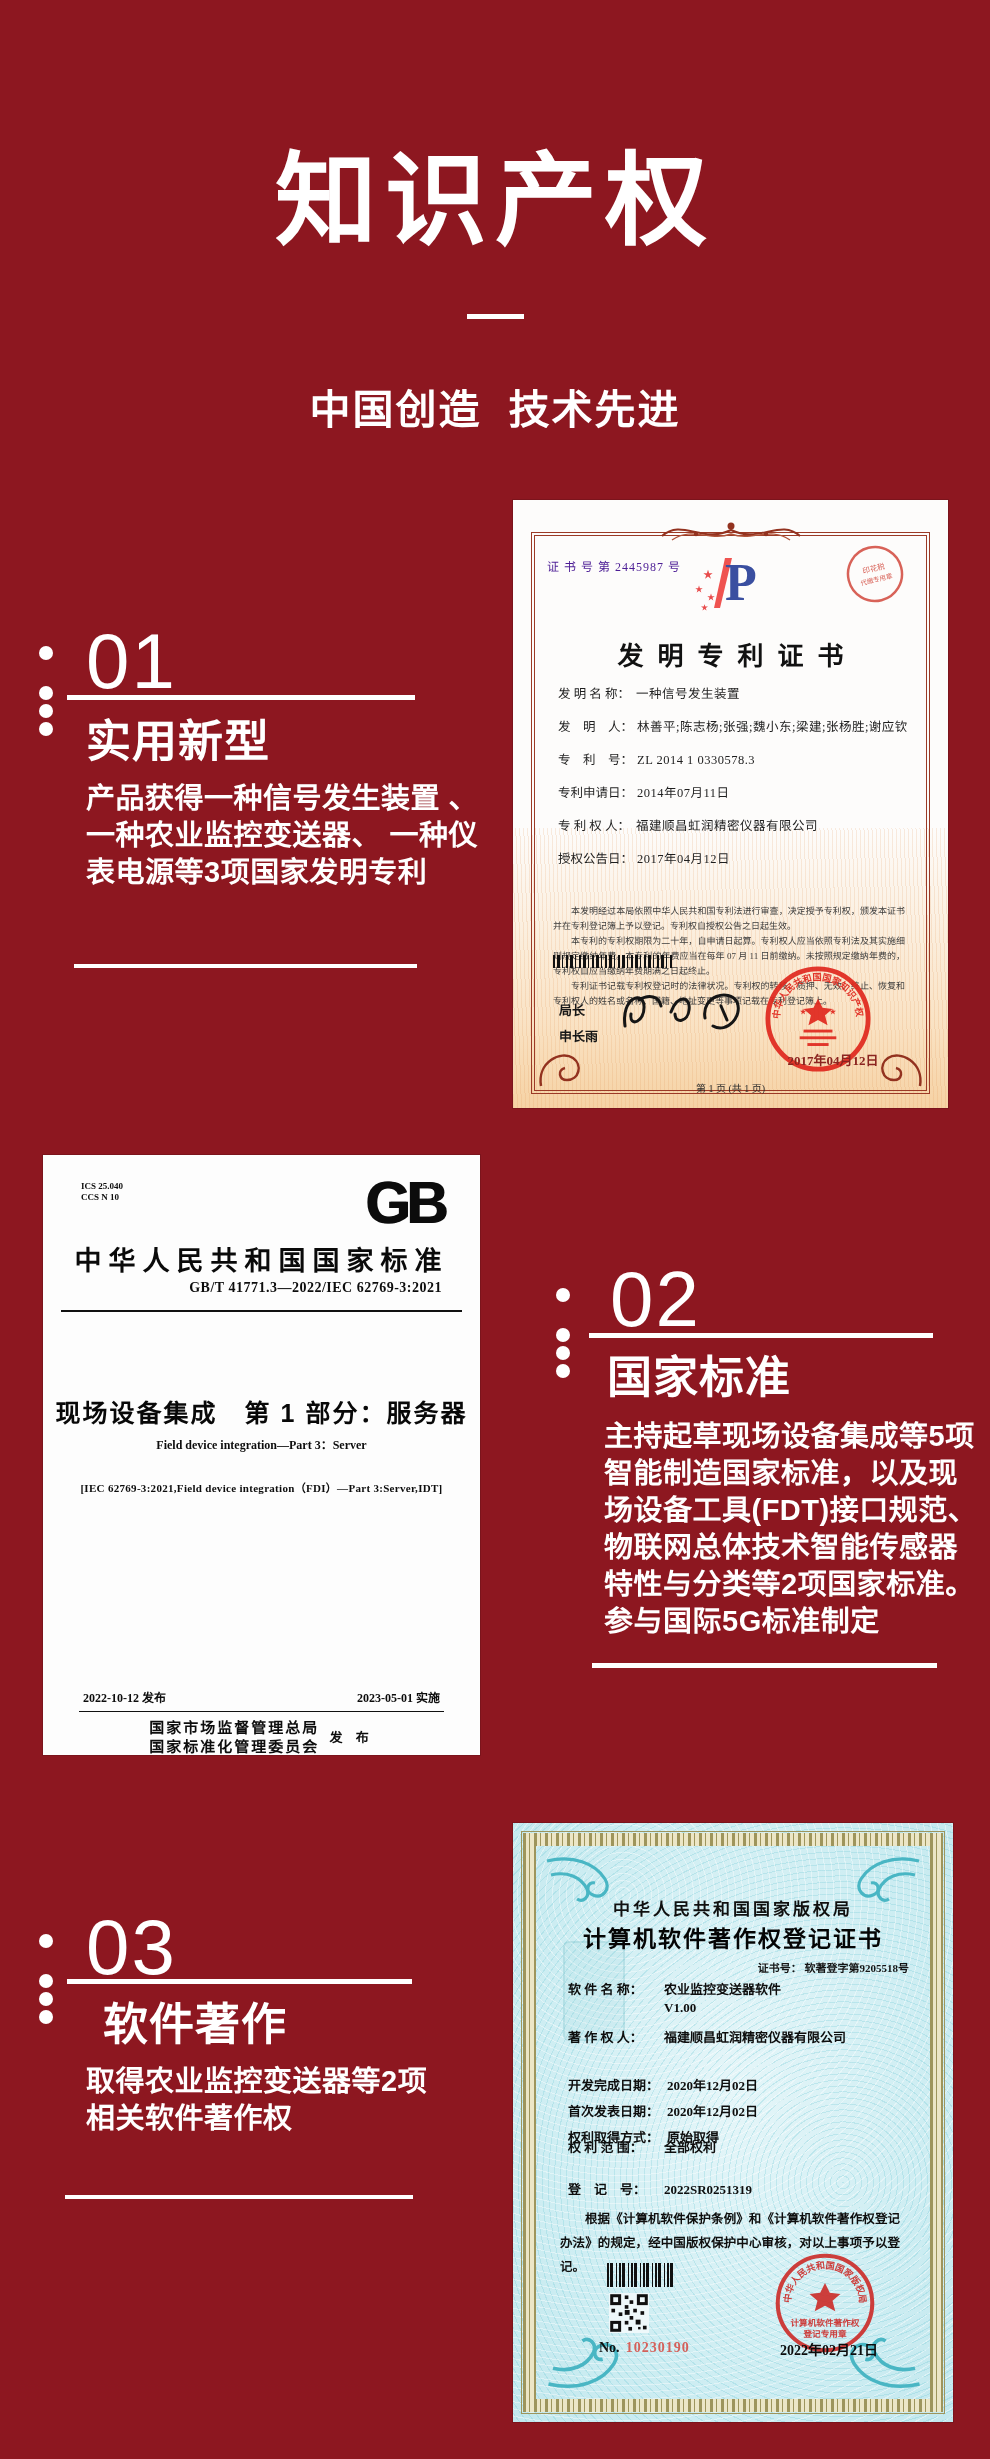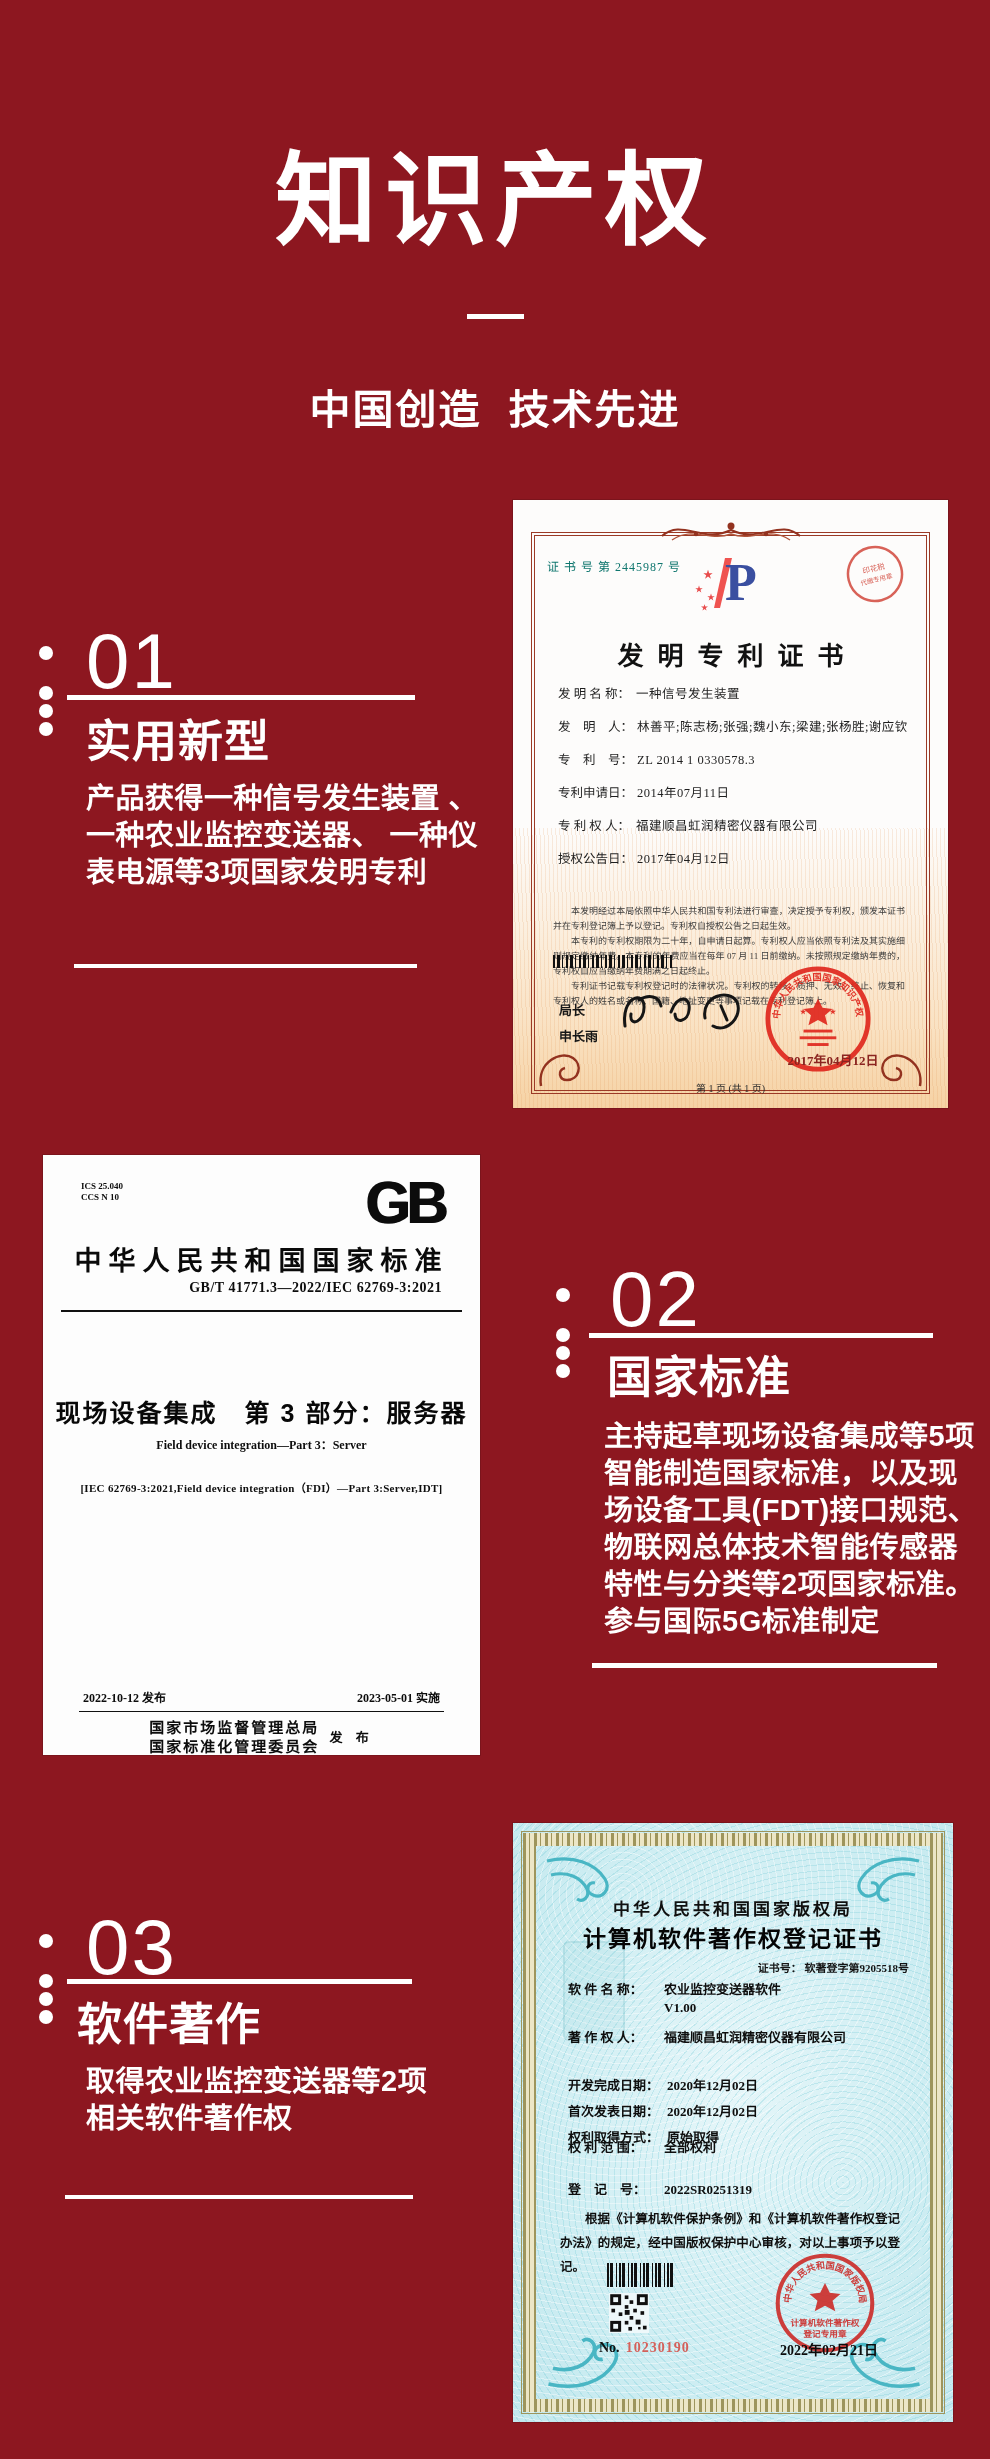--- a/index.html
+++ b/index.html
@@ -26,21 +26,21 @@
 
   
   .cert{position:absolute;box-shadow:0 0 0 1px rgba(0,0,0,.12);}
   #cert-patent{left:513px;top:500px;width:435px;height:608px;background:#fdfcfb;}
   .c1waves{position:absolute;left:0;right:0;bottom:0;height:280px;
     background:repeating-linear-gradient(88deg,rgba(226,150,88,.18) 0 1px,transparent 1px 4px),
                linear-gradient(180deg,rgba(250,214,168,0) 0%,rgba(247,205,150,.55) 70%,rgba(243,196,135,.75) 100%);}
   .c1frame{position:absolute;left:18px;right:18px;top:32px;bottom:14px;
     border:1px solid #9c3a26;outline:1px solid #9c3a26;outline-offset:-4px;}
   .c1certno{position:absolute;left:34px;top:60px;font:12px/15px "Liberation Serif",serif;
-    color:#0f766e;letter-spacing:1px;}
+    color:#4c1d95;letter-spacing:1px;}
   .c1title{position:absolute;left:0;top:135px;width:100%;text-align:center;
     font-family:"Liberation Serif",serif;font-size:26px;font-weight:700;letter-spacing:14px;
     text-indent:14px;color:#111;}
   .c1fields{position:absolute;left:45px;top:186px;width:356px;}
   .c1row{display:flex;font:12.5px/17px "Liberation Serif",serif;color:#1e1e1e;margin-bottom:16px;}
   .c1row .lab{min-width:74px;white-space:pre;}
   .c1row .val{margin-left:4px;letter-spacing:0.5px;white-space:pre;}
   .c1paras{position:absolute;left:40px;top:384px;width:352px;font:9px/15px "Liberation Serif",serif;
     color:#3b3b3b;text-align:justify;margin-top:20px;}
   .c1paras p{margin:0;text-indent:2em;}
@@ -147,21 +147,21 @@
     <div class="sec-bottomline" style="left:76px;top:400px;width:345px;height:5px;"></div>
   </div>
 
   <div class="sec" style="left:39px;top:1911px;width:450px;height:300px;">
     <div class="dot" style="left:0;top:23px;"></div>
     <div class="dot" style="left:0;top:63px;"></div>
     <div class="dot" style="left:0;top:81px;"></div>
     <div class="dot" style="left:0;top:99px;"></div>
     <div class="sec-num" style="left:47px;top:0;">03</div>
     <div class="sec-underline" style="left:28px;top:68px;width:345px;"></div>
-    <div class="sec-heading" style="left:38px;top:89px;">软件著作</div>
+    <div class="sec-heading" style="left:64px;top:89px;">软件著作</div>
     <div class="sec-body" style="left:47px;top:152px;">取得农业监控变送器等2项
 相关软件著作权</div>
     <div class="sec-bottomline" style="left:26px;top:284px;width:348px;"></div>
   </div>
 
   <div class="cert" id="cert-patent">
     <div class="c1waves"></div>
     <div class="c1frame"></div>
 
     <svg class="flourish" style="left:145px;top:14px;" width="146" height="34" viewBox="0 0 146 34">
@@ -268,21 +268,21 @@
 
   <div class="cert" id="cert-gb">
     <div class="gb-ics">
       <div>ICS 25.040</div>
       <div>CCS N 10</div>
     </div>
     <div class="gb-logo">GB</div>
     <div class="gb-orgtitle">中华人民共和国国家标准</div>
     <div class="gb-stdno">GB/T 41771.3—2022/IEC 62769-3:2021</div>
     <div class="gb-rule"></div>
-    <div class="gb-title-cn">现场设备集成　第 3 部分：服务器</div>
+    <div class="gb-title-cn">现场设备集成　第 1 部分：服务器</div>
     <div class="gb-title-en">Field device integration—Part 3：Server</div>
     <div class="gb-idt">[IEC 62769-3:2021,Field device integration（FDI）—Part 3:Server,IDT]</div>
     <div class="gb-date-issue">2022-10-12 发布</div>
     <div class="gb-date-impl">2023-05-01 实施</div>
     <div class="gb-dateline"></div>
     <div class="gb-issuer">
       <div class="gb-issuer-lines">
         <div>国家市场监督管理总局</div>
         <div>国家标准化管理委员会</div>
       </div>

